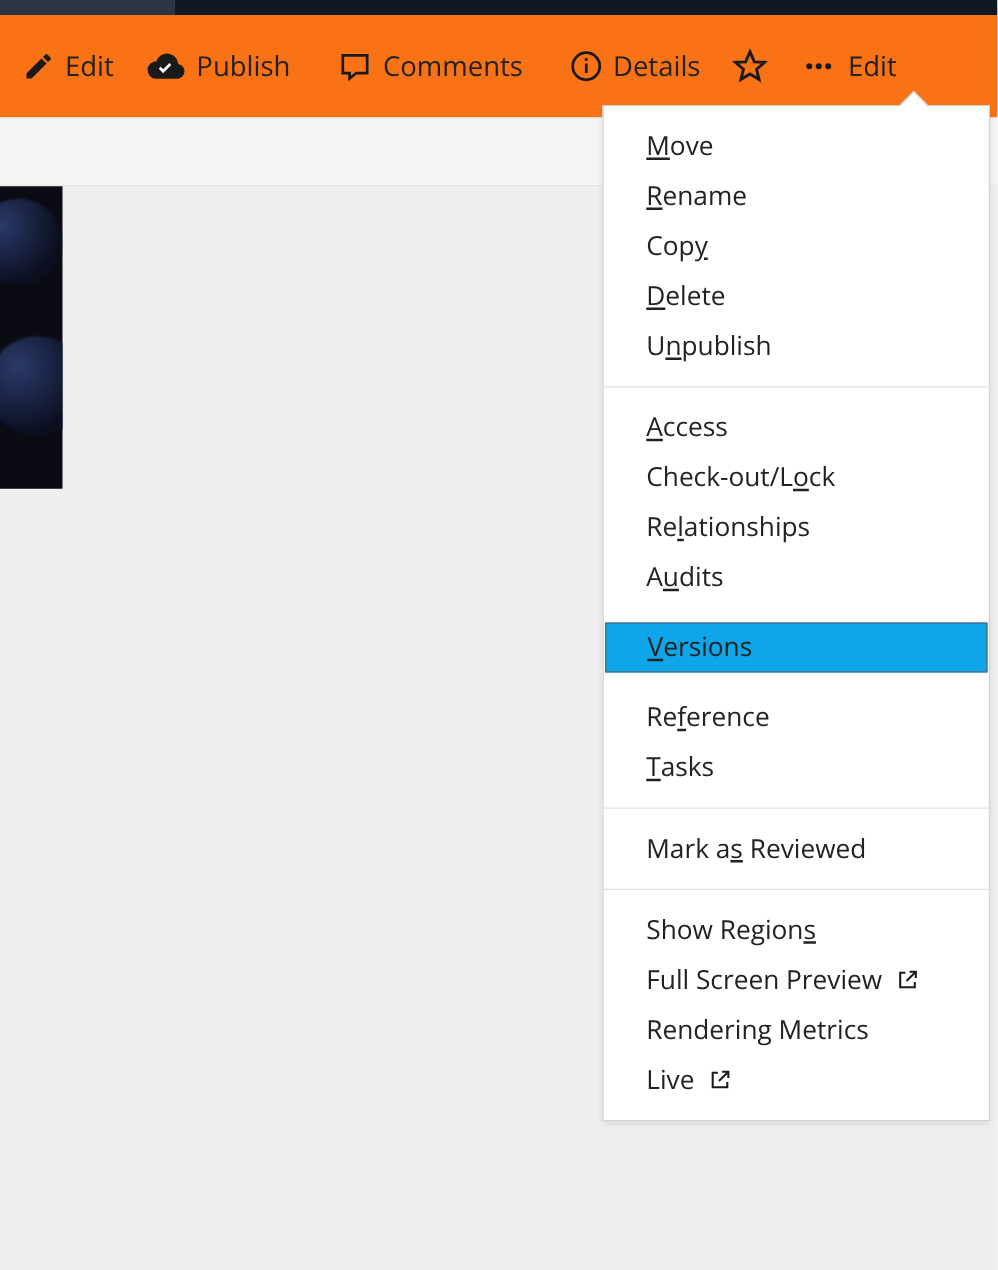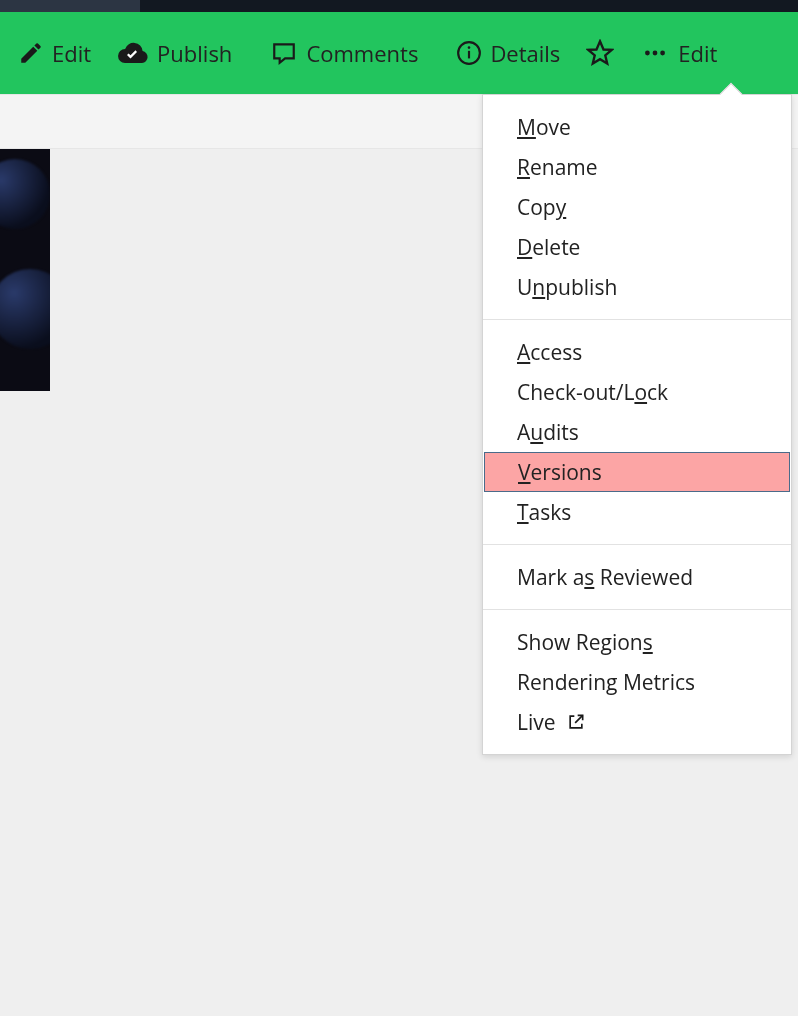--- a/index.html
+++ b/index.html
@@ -25,21 +25,21 @@
     background: #2c3543;
   }
 
   
   .toolbar {
     display: flex;
     align-items: center;
     height: 82px;
     padding: 0 8px;
     gap: 6px;
-    background: #22c55e;
+    background: #f97316;
   }
   .toolbar-item {
     display: flex;
     align-items: center;
     gap: 8px;
     padding: 8px 10px;
     font-size: 22px;
     color: #222;
     border-radius: 4px;
   }
@@ -90,21 +90,21 @@
     top: 0;
     width: 8px;
     height: 100%;
     background: transparent;
   }
 
   
   .dropdown {
     position: absolute;
     right: 6px;
-    top: 94px;
+    top: 84px;
     width: 310px;
     background: #ffffff;
     border: 1px solid #d4d4d4;
     box-shadow: 0 2px 6px rgba(0,0,0,0.12);
     font-size: 21px;
   }
   .dropdown .caret {
     position: absolute;
     top: -9px;
     right: 52px;
@@ -122,23 +122,23 @@
     border-top: 1px solid #e2e2e2;
   }
   .menu-item {
     padding: 6px 34px;
     display: flex;
     align-items: center;
     gap: 10px;
     color: #222;
   }
   .menu-item.selected {
-    background: #fca5a5;
+    background: #0ea5e9;
     border: 1px solid #4a6b8a;
-    margin: 0 1px;
+    margin: 16px 1px;
     padding: 5px 33px;
   }
   .mnemonic { text-decoration: underline; text-underline-offset: 2px; }
   .ext-icon { display:inline-flex; }
 </style>
 </head>
 <body>
 
 <div class="top-dark">
   <div class="inner"></div>
@@ -237,39 +237,55 @@
     </div>
     <div class="menu-divider"></div>
     <div class="menu-group">
       <div class="menu-item">
         <span><span class="mnemonic">A</span>ccess</span>
       </div>
       <div class="menu-item">
         <span>Check-out/L<span class="mnemonic">o</span>ck</span>
       </div>
       <div class="menu-item">
+        <span>Re<span class="mnemonic">l</span>ationships</span>
+      </div>
+      <div class="menu-item">
         <span>A<span class="mnemonic">u</span>dits</span>
       </div>
       <div class="menu-item selected">
         <span><span class="mnemonic">V</span>ersions</span>
       </div>
       <div class="menu-item">
+        <span>Re<span class="mnemonic">f</span>erence</span>
+      </div>
+      <div class="menu-item">
         <span><span class="mnemonic">T</span>asks</span>
       </div>
     </div>
     <div class="menu-divider"></div>
     <div class="menu-group">
       <div class="menu-item">
         <span>Mark a<span class="mnemonic">s</span> Reviewed</span>
       </div>
     </div>
     <div class="menu-divider"></div>
     <div class="menu-group">
       <div class="menu-item">
         <span>Show Region<span class="mnemonic">s</span></span>
+      </div>
+      <div class="menu-item">
+        <span>Full Screen Preview</span>
+        <span class="ext-icon">
+          <svg width="20" height="20" viewBox="0 0 24 24" fill="none" stroke="#1a1a1a" stroke-width="2">
+            <path d="M14 4h6v6"></path>
+            <path d="M20 4 11 13"></path>
+            <path d="M19 14v5H5V5h5"></path>
+          </svg>
+        </span>
       </div>
       <div class="menu-item">
         <span>Rendering Metrics</span>
       </div>
       <div class="menu-item">
         <span>Live</span>
         <span class="ext-icon">
           <svg width="20" height="20" viewBox="0 0 24 24" fill="none" stroke="#1a1a1a" stroke-width="2">
             <path d="M14 4h6v6"></path>
             <path d="M20 4 11 13"></path>

